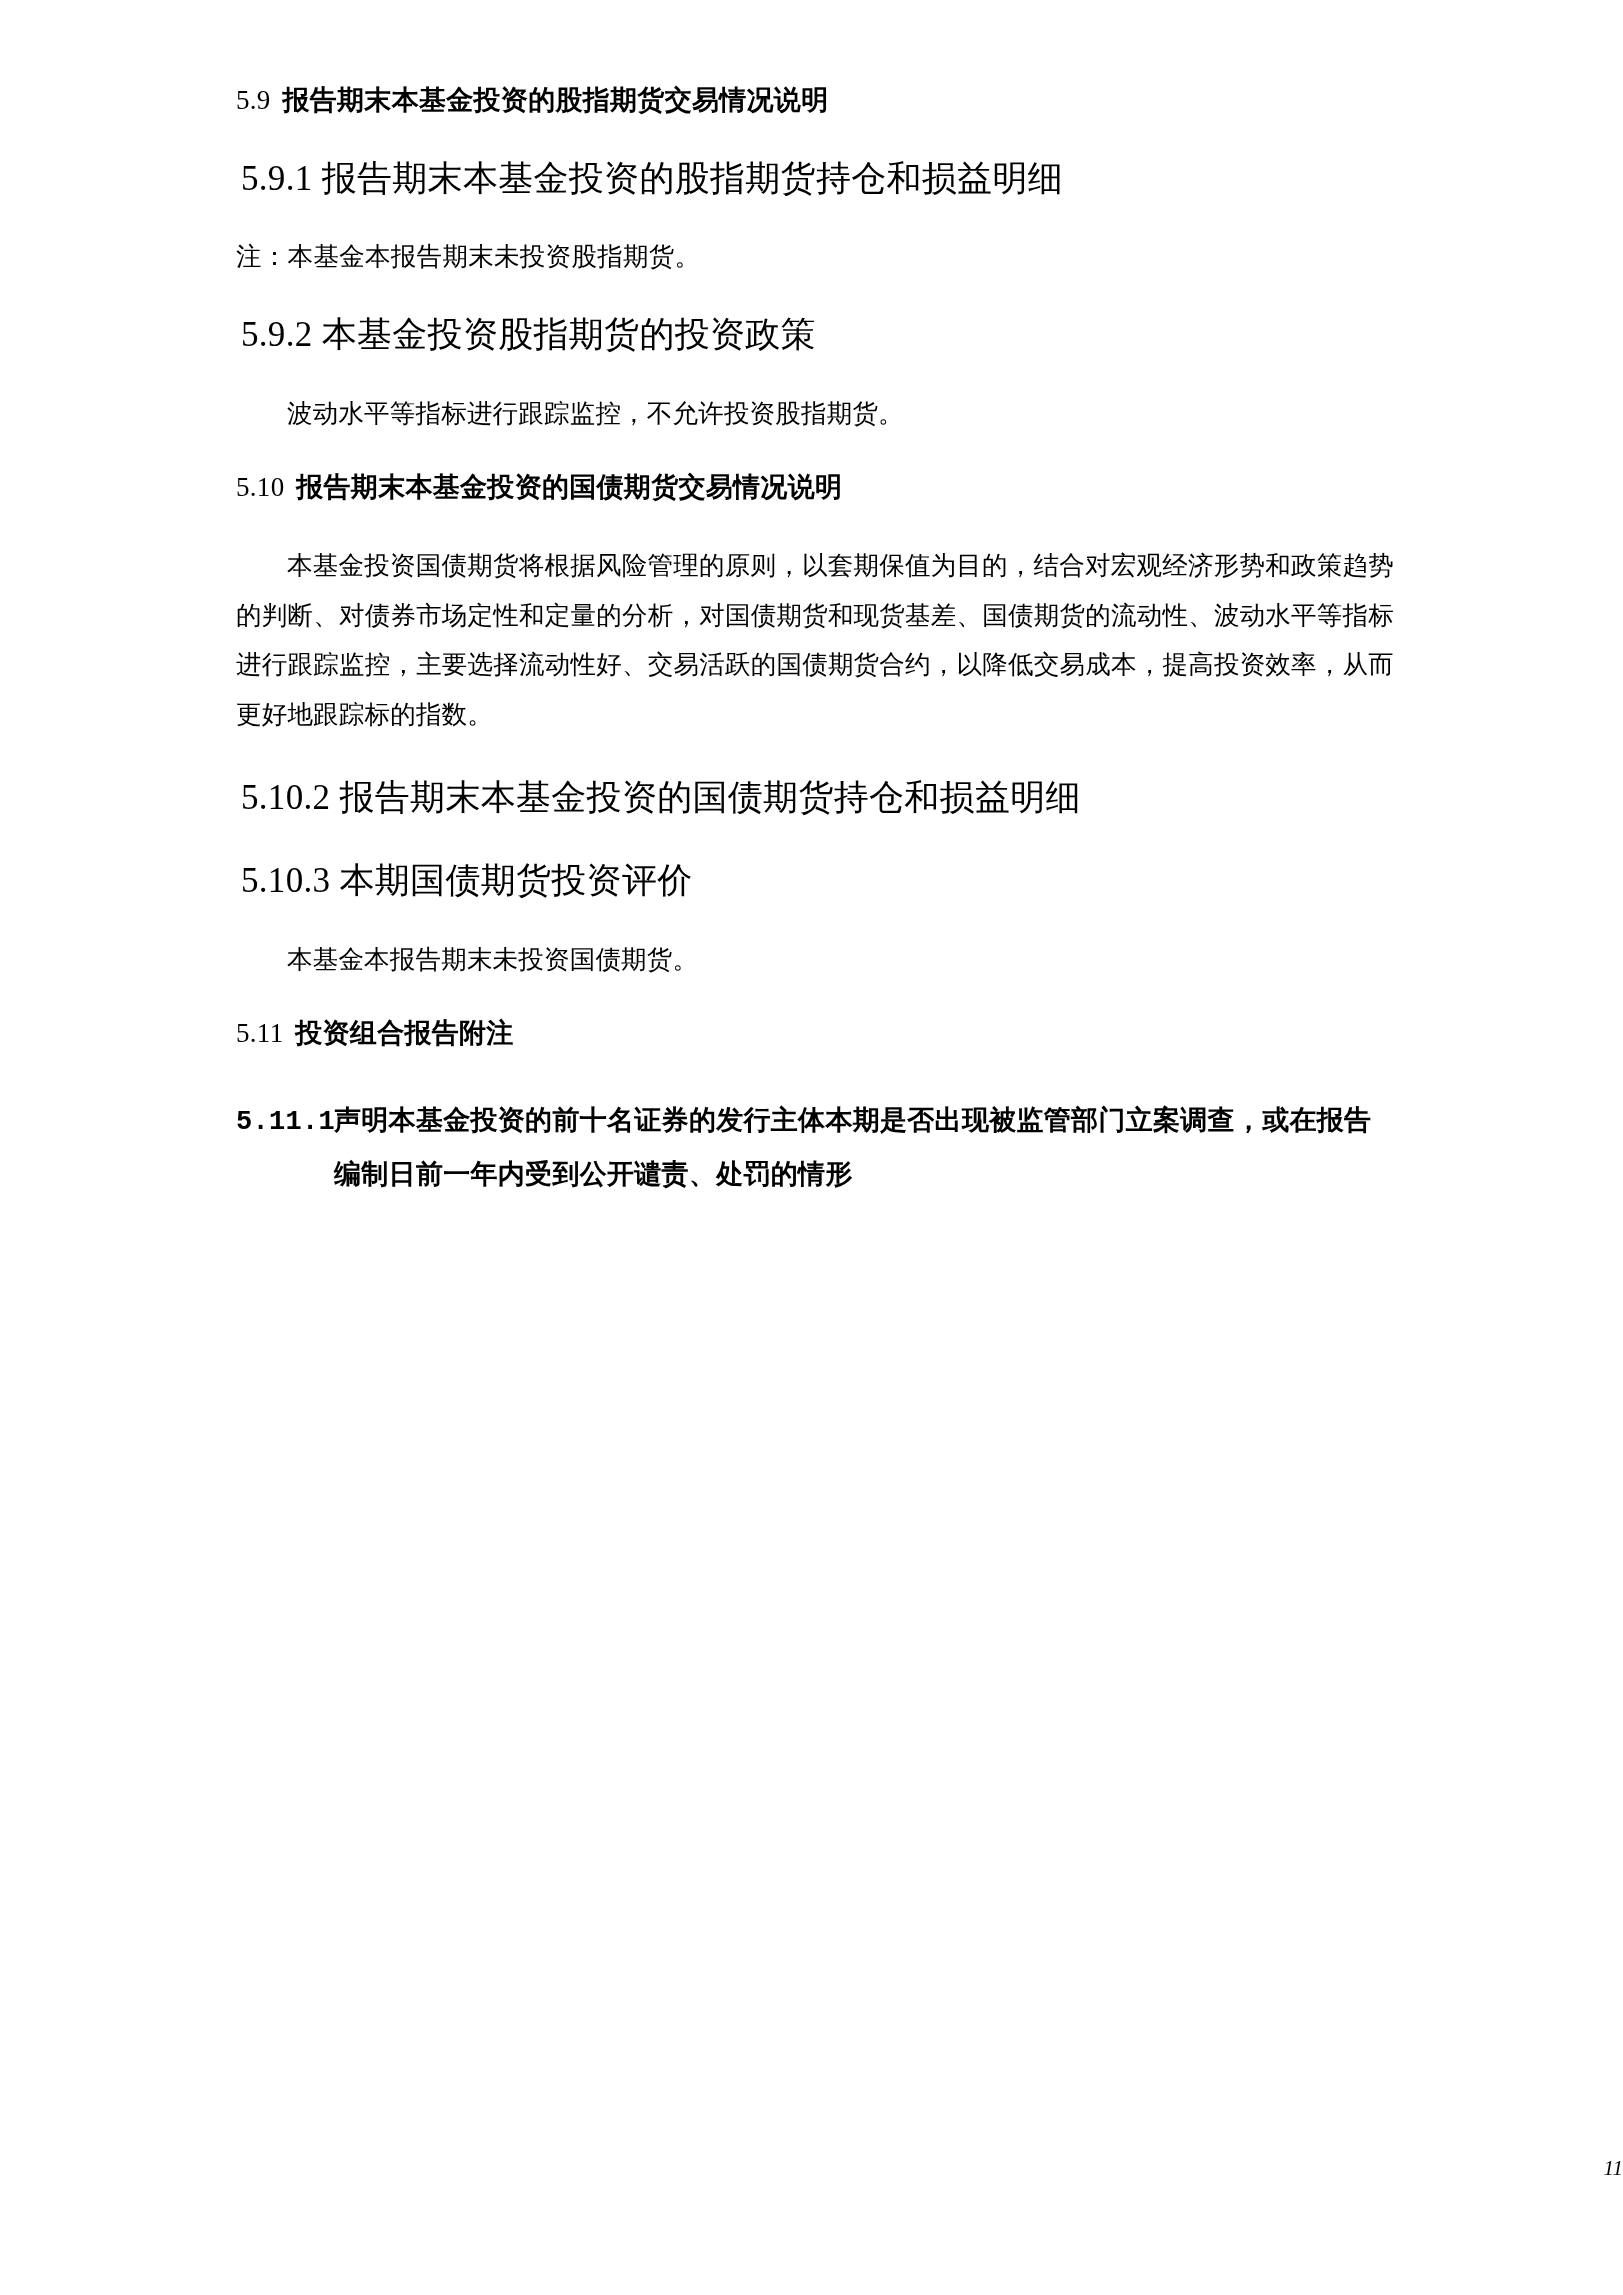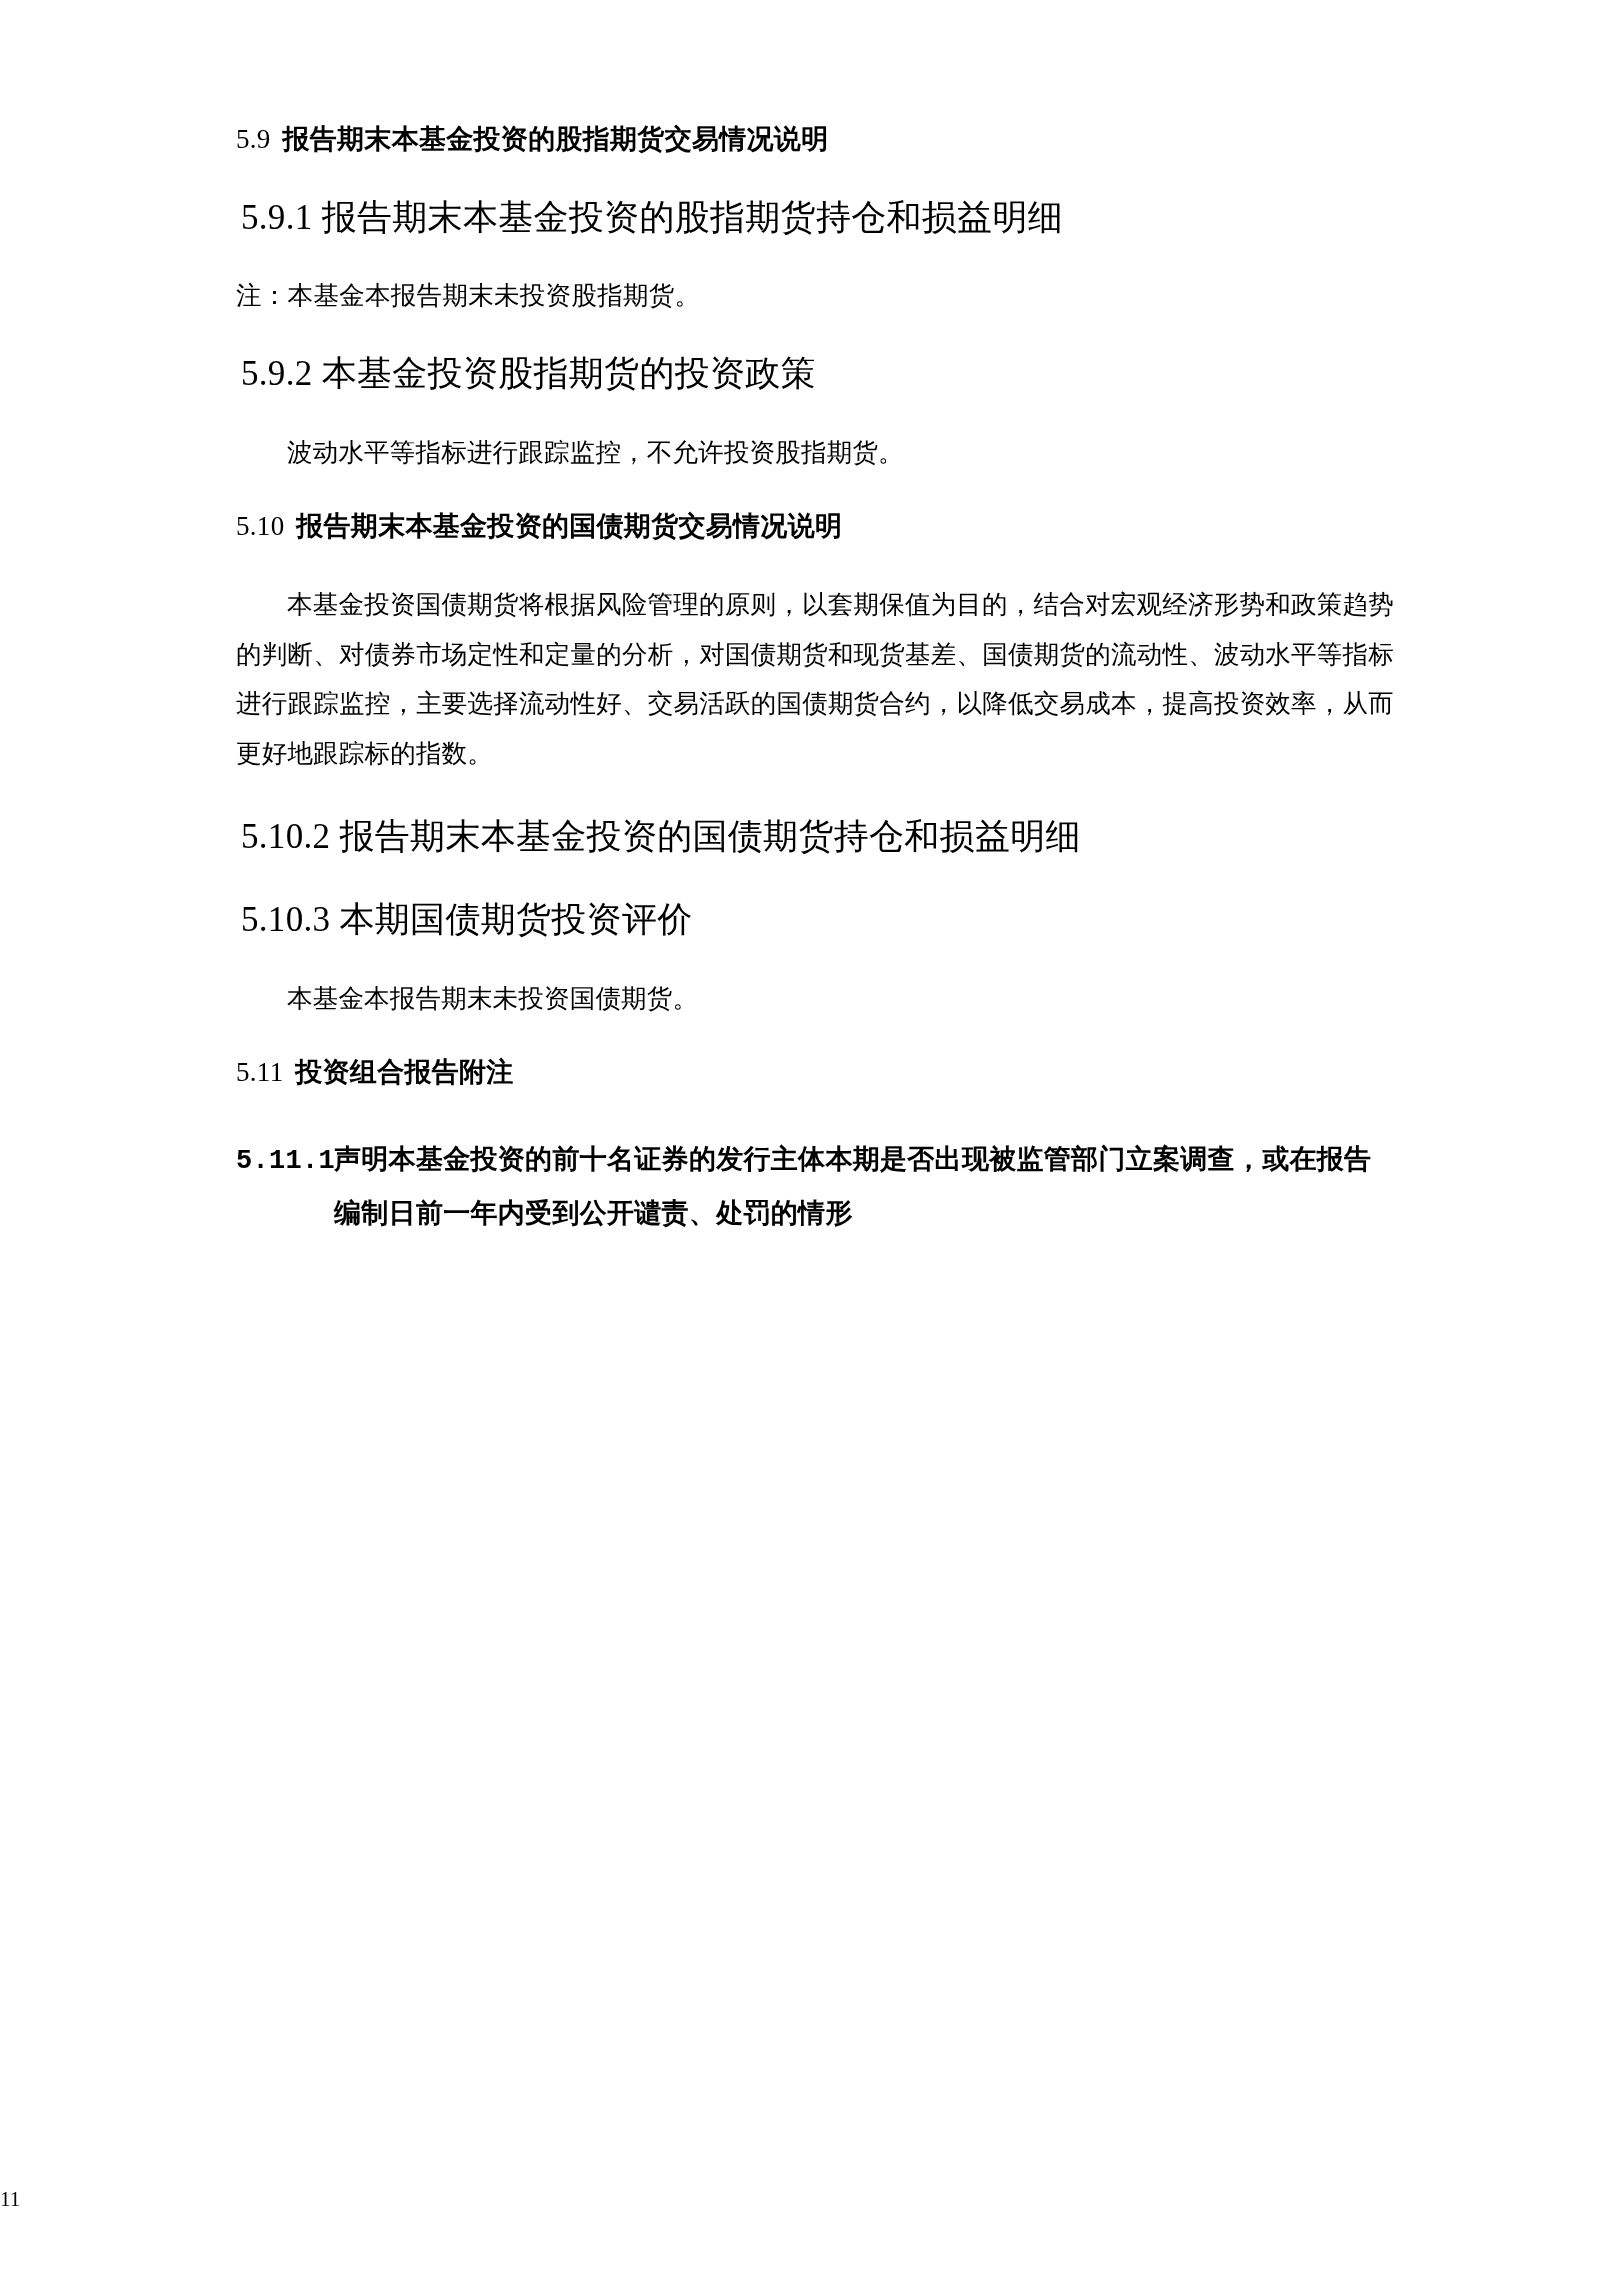--- a/index.html
+++ b/index.html
@@ -11,21 +11,21 @@
     font-family: "Liberation Serif", "DejaVu Serif", serif;
     color: #000000;
   }
   .page {
     position: relative;
     width: 1623px;
     height: 2295px;
     margin: 0 auto;
     background: #ffffff;
     box-sizing: border-box;
-    padding: 120px 229px 92px 236px;
+    padding: 81px 229px 92px 236px;
   }
   .doc-body {
     position: relative;
   }
   
   .h-num-sec {
     font-size: 27px;
     font-weight: 400;
     letter-spacing: 0.3px;
     margin: 0 0 34px 0;
@@ -80,25 +80,26 @@
   .h-hang .num {
     display: inline-block;
     width: 98px;
     text-indent: 0;
     font-family: Liberation Mono, monospace;
   }
   .page-number {
     position: absolute;
     left: 0;
     right: 0;
-    bottom: 83px;
-    text-align: left;
+    bottom: 114px;
+    text-align: right;
     font-size: 21px;
     font-family: "Liberation Serif", serif;
     color: #000000;
+    font-style: italic;
   }
   .gap-sm { height: 6.5px; }
 </style>
 </head>
 <body>
 
 <div class="page">
   <div class="doc-body">
 
     <h2 class="h-num-sec">

